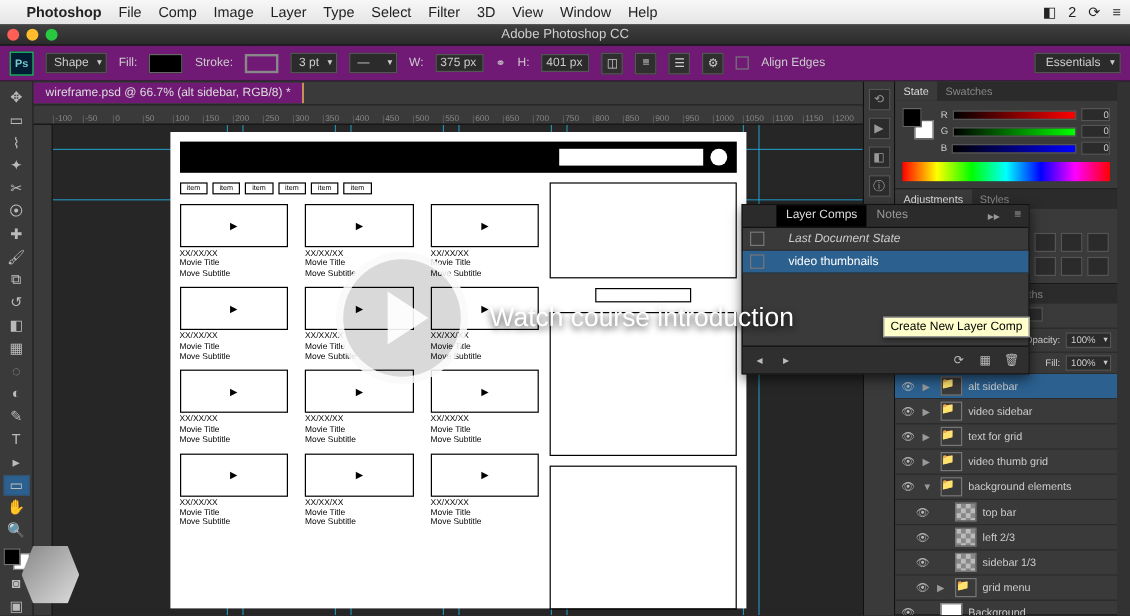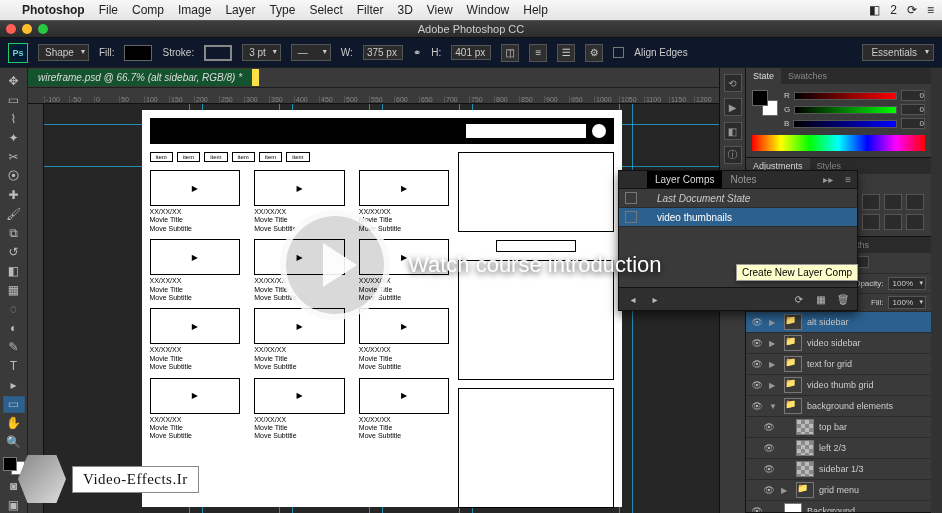--- a/index.html
+++ b/index.html
@@ -12,21 +12,21 @@
 .mac-menu .spacer { flex: 1; }
 .mac-menu .right { display: flex; gap: 10px; align-items: center; }
 
 
 .window-title { height: 18px; background: linear-gradient(#3f3f3f,#2b2b2b); display: flex; align-items: center; justify-content: center; font-size: 11px; color: #cfcfcf; position: relative; border-top:1px solid #555; border-bottom:1px solid #111;}
 .traffic { position: absolute; left: 6px; top: 3px; display: flex; gap: 6px; }
 .traffic span { width: 10px; height: 10px; border-radius: 50%; display: inline-block; }
 .tc { background:#ff5f57;} .ty{background:#ffbd2e;} .tg{background:#28c940;}
 
 
-.options-bar { height: 30px; background: #0f172a; border-bottom: 1px solid #1e1e1e; display:flex; align-items:center; padding:0 8px; gap:10px; font-size:10px;}
+.options-bar { height: 30px; background: #701a75; border-bottom: 1px solid #1e1e1e; display:flex; align-items:center; padding:0 8px; gap:10px; font-size:10px;}
 .ps-logo { width:20px; height:20px; background:#001d34; border:1px solid #2c6; color:#7cc; font-weight:700; font-size:9px; display:flex;align-items:center;justify-content:center;}
 .opt-drop { background:#2b2b2b; border:1px solid #555; padding:2px 14px 2px 6px; position:relative;}
 .opt-drop::after{content:"▾"; position:absolute; right:3px; font-size:8px;}
 .swatch { width:28px; height:16px; background:#000; border:1px solid #666; }
 .stroke-sw{ width:28px;height:16px;border:2px solid #888;background:transparent;}
 .num-field{width:40px;background:#2b2b2b;border:1px solid #555;color:#ccc;padding:1px 3px;font-size:10px;}
 .opt-icon{width:18px;height:18px;border:1px solid #555;display:flex;align-items:center;justify-content:center;background:#2f2f2f;}
 .checkbox{width:11px;height:11px;border:1px solid #777;display:inline-block;}
 .workspace-sel{margin-left:auto;background:#2b2b2b;border:1px solid #555;padding:2px 16px 2px 8px;position:relative;}
 .workspace-sel::after{content:"▾";position:absolute;right:4px;font-size:8px;}
@@ -35,21 +35,21 @@
 .main { display:flex; height: calc(513px - 20px - 18px - 30px); }
 .toolbox { width: 28px; background:#3a3a3a; border-right:1px solid #1e1e1e; display:flex; flex-direction:column; align-items:center; padding-top:4px; gap:2px;}
 .tool { width:22px; height:20px; display:flex; align-items:center; justify-content:center; color:#bbb; font-size:12px; border:1px solid transparent;}
 .tool.sel{background:#2b608f;border-color:#357;}
 .fgbg{width:22px;height:22px;position:relative;margin-top:4px;}
 .fgbg .bg{position:absolute;right:0;bottom:0;width:14px;height:14px;background:#fff;border:1px solid #777;}
 .fgbg .fg{position:absolute;left:0;top:0;width:14px;height:14px;background:#000;border:1px solid #777;}
 
 .doc-area{flex:1;display:flex;flex-direction:column;background:#262626;position:relative;}
 .doc-tab{height:20px;background:#3a3a3a;border-bottom:1px solid #1e1e1e;display:flex;align-items:center;}
-.tab{padding:3px 10px;background:#14532d;border-right:7px solid #fde047;font-size:10px;font-style:italic;color:#ddd;}
+.tab{padding:3px 10px;background:#701a75;border-right:1px solid #fde047;font-size:10px;color:#ddd;}
 .ruler-h{height:16px;background:#3a3a3a;border-bottom:1px solid #111;display:flex;align-items:flex-end;padding-left:16px;overflow:hidden;}
 .ruler-h span{width:25px;font-size:7px;color:#888;border-left:1px solid #555;padding-left:1px;flex:0 0 25px;}
 .canvas-wrap{flex:1;display:flex;overflow:hidden;}
 .ruler-v{width:16px;background:#3a3a3a;border-right:1px solid #111;}
 .canvas{flex:1;background:#262626;display:flex;justify-content:center;padding:6px 0;position:relative;overflow:hidden;}
 
 
 .guide-v{position:absolute;top:0;bottom:0;width:1px;background:#2be;opacity:.7;}
 .guide-h{position:absolute;left:0;right:0;height:1px;background:#2be;opacity:.7;}
 
@@ -597,14 +597,13 @@
 </div>
 <div class="tooltip">Create New Layer Comp</div>
 
 <div class="play-overlay">
   <div class="play-circle"></div>
   <div class="play-text">Watch course introduction</div>
 </div>
 
 <div class="watermark">
   <div class="wm-badge"></div>
-  <div class="wm-text">Video-Effects.Ir</div>
 </div>
 
 </body></html>

